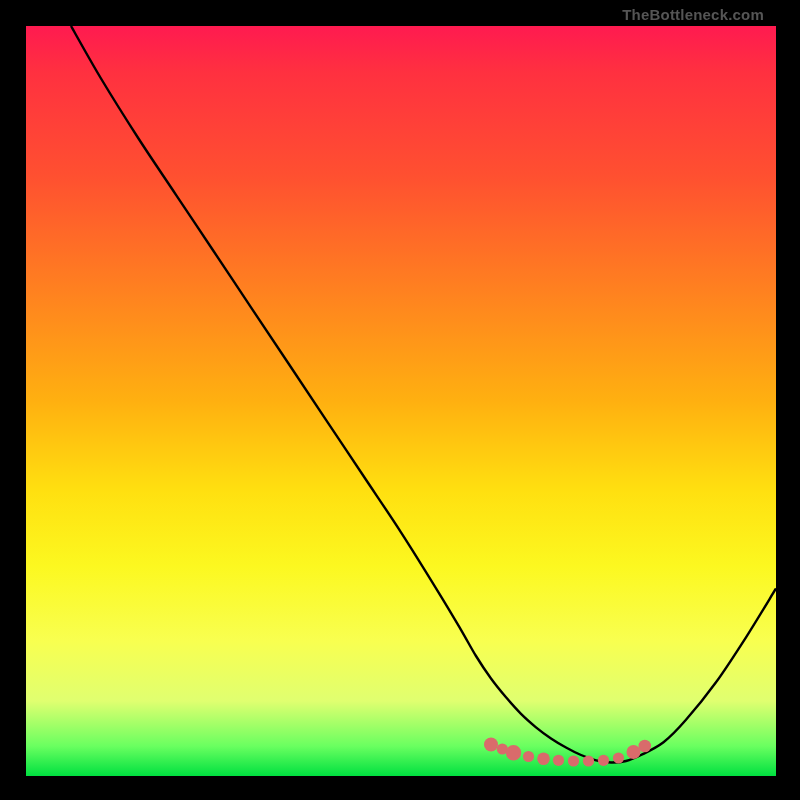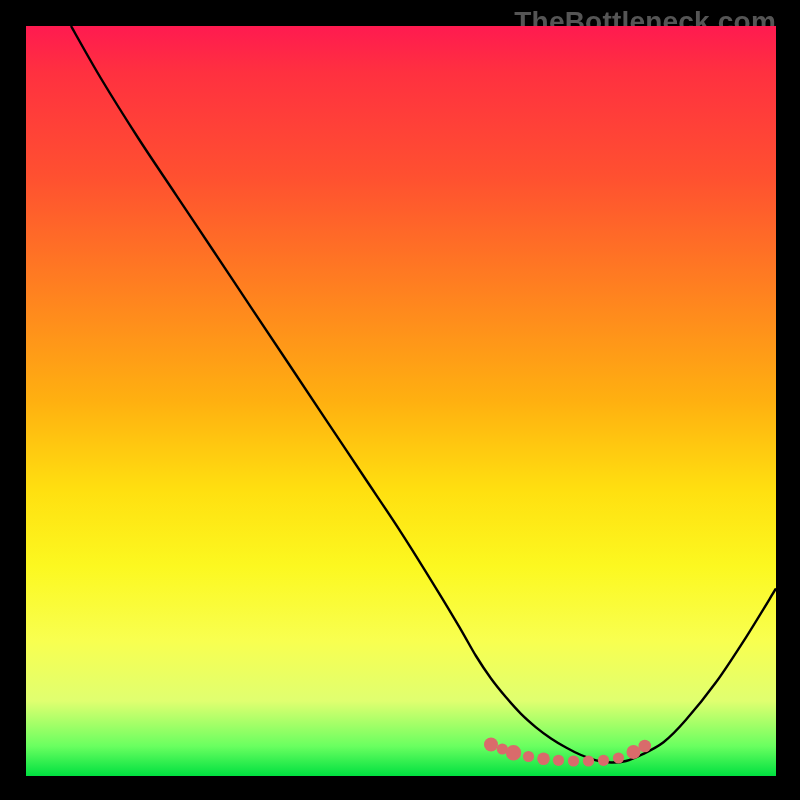--- a/index.html
+++ b/index.html
@@ -35,23 +35,23 @@
       #fcf820 72%,
       #f8ff50 82%,
       #e0ff70 90%,
       #6aff60 96%,
       #00e040 100%
     );
   }
   .watermark {
     position: absolute;
     top: 6px;
-    right: 24px;
+    right: 36px;
     color: #555;
-    font-size: 28px;
+    font-size: 15px;
     font-weight: 600;
     letter-spacing: 0.2px;
   }
   svg.curve-layer {
     position: absolute;
     left: 0;
     top: 0;
     width: 750px;
     height: 750px;
   }

